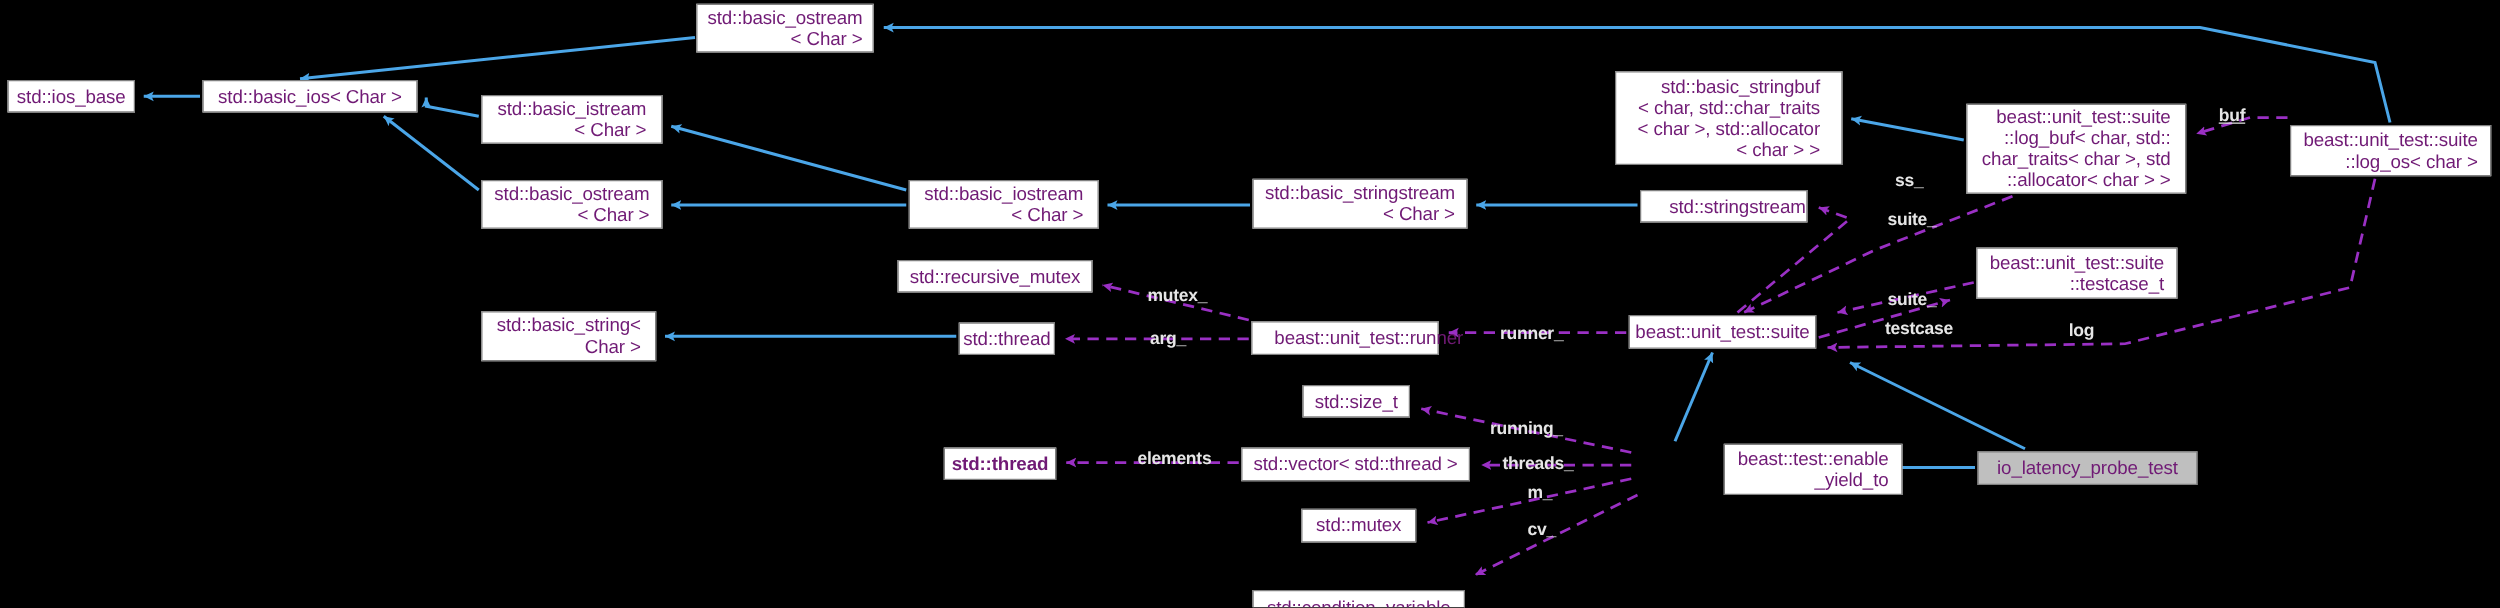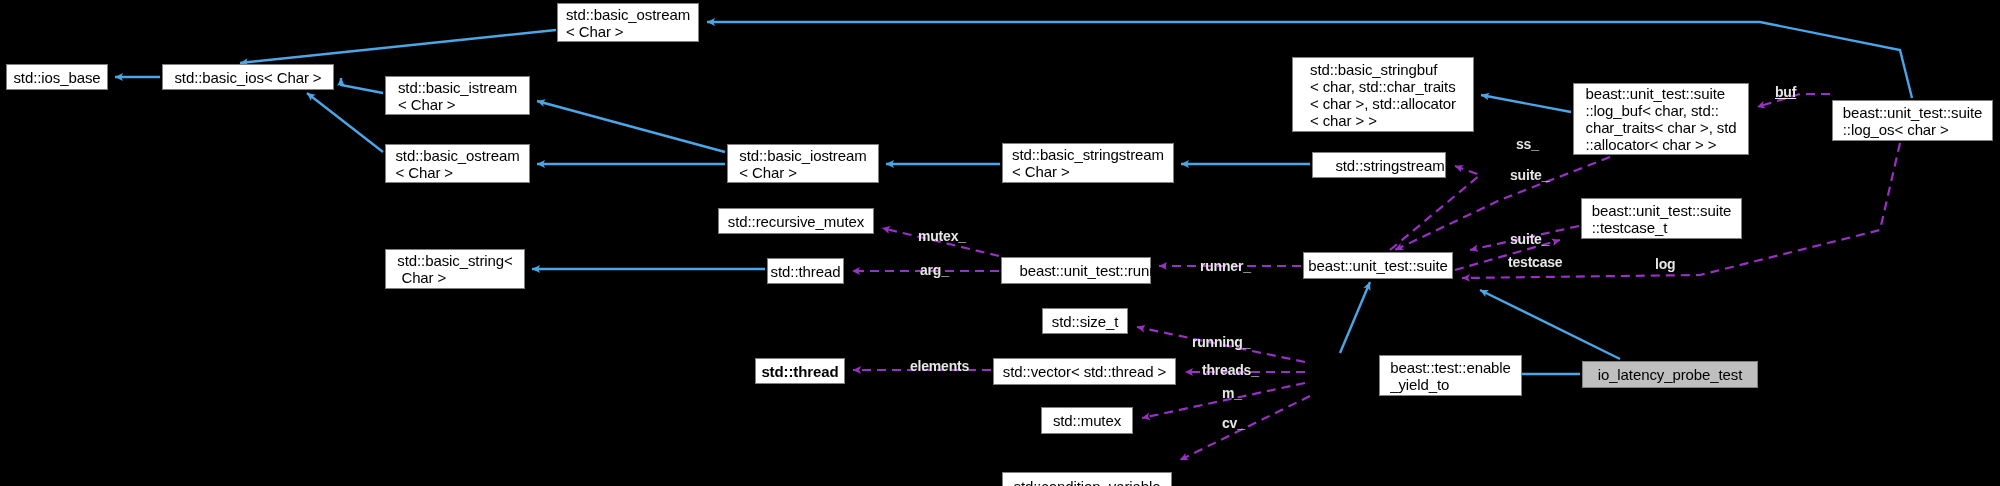--- a/index.html
+++ b/index.html
@@ -1,21 +1,21 @@
 <!DOCTYPE html>
 <html><head>
 <meta charset="utf-8">
 <style>
   html,body{margin:0;padding:0;background:#000;}
   #stage{position:relative;width:2000px;height:486px;background:#000;overflow:hidden;
          font-family:"Liberation Sans","DejaVu Sans",sans-serif;}
   #graph{position:absolute;left:0;top:0;width:2000px;height:486px;}
   .node{position:absolute;box-sizing:border-box;border:1px solid #808080;
-        background:#ffffff;color:#000000;display:flex;align-items:center;
-        justify-content:center;text-align:left;font-size:15px;line-height:17px;
+        background:#ffffff;color:#701a75;display:flex;align-items:center;
+        justify-content:center;text-align:right;font-size:15px;line-height:17px;
         white-space:pre;letter-spacing:-0.1px;}
   .node.current{background:#bfbfbf;border-color:#808080;}
   .elabel{position:absolute;color:#e6e6e6;font-size:14px;font-weight:bold;
           white-space:pre;letter-spacing:-0.2px;}
 </style>
 </head>
 <body>
 
 <div id="stage">
   <svg id="graph" viewBox="0 0 2000 486" preserveAspectRatio="none">

